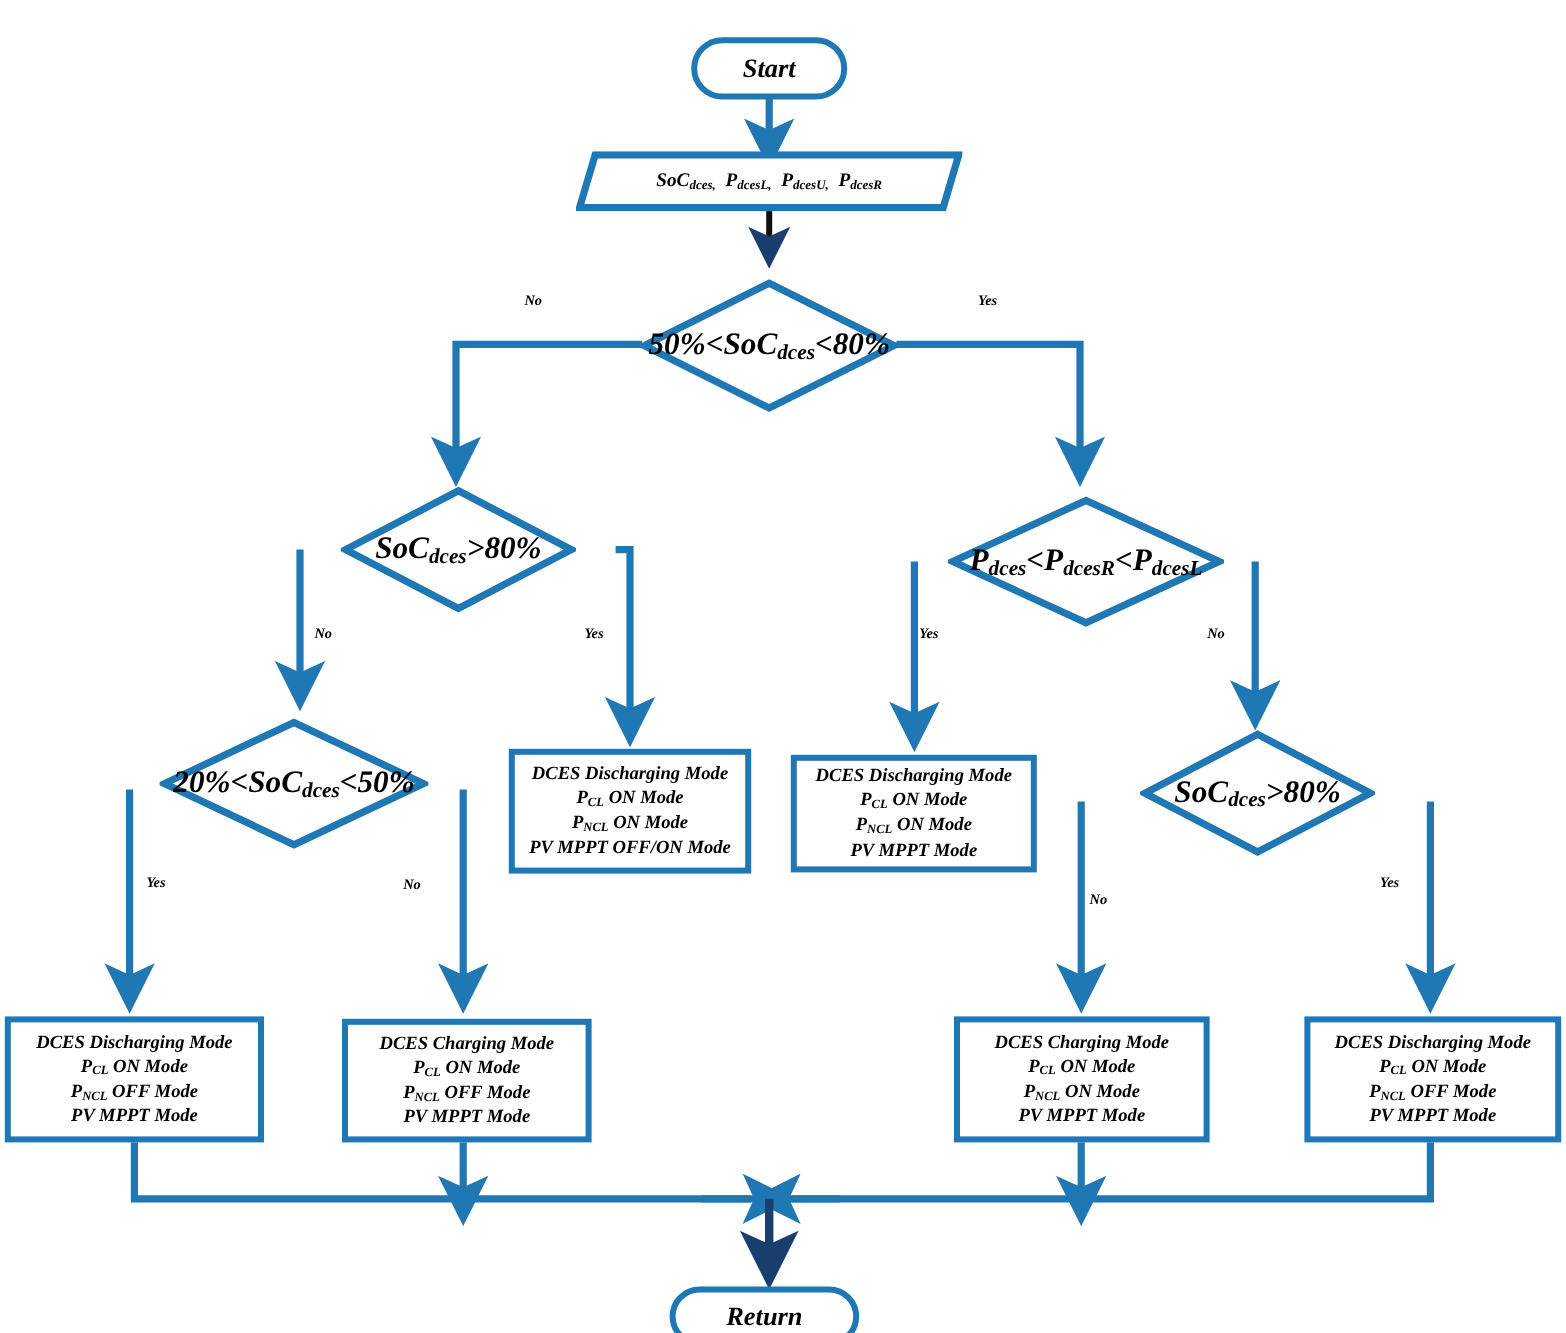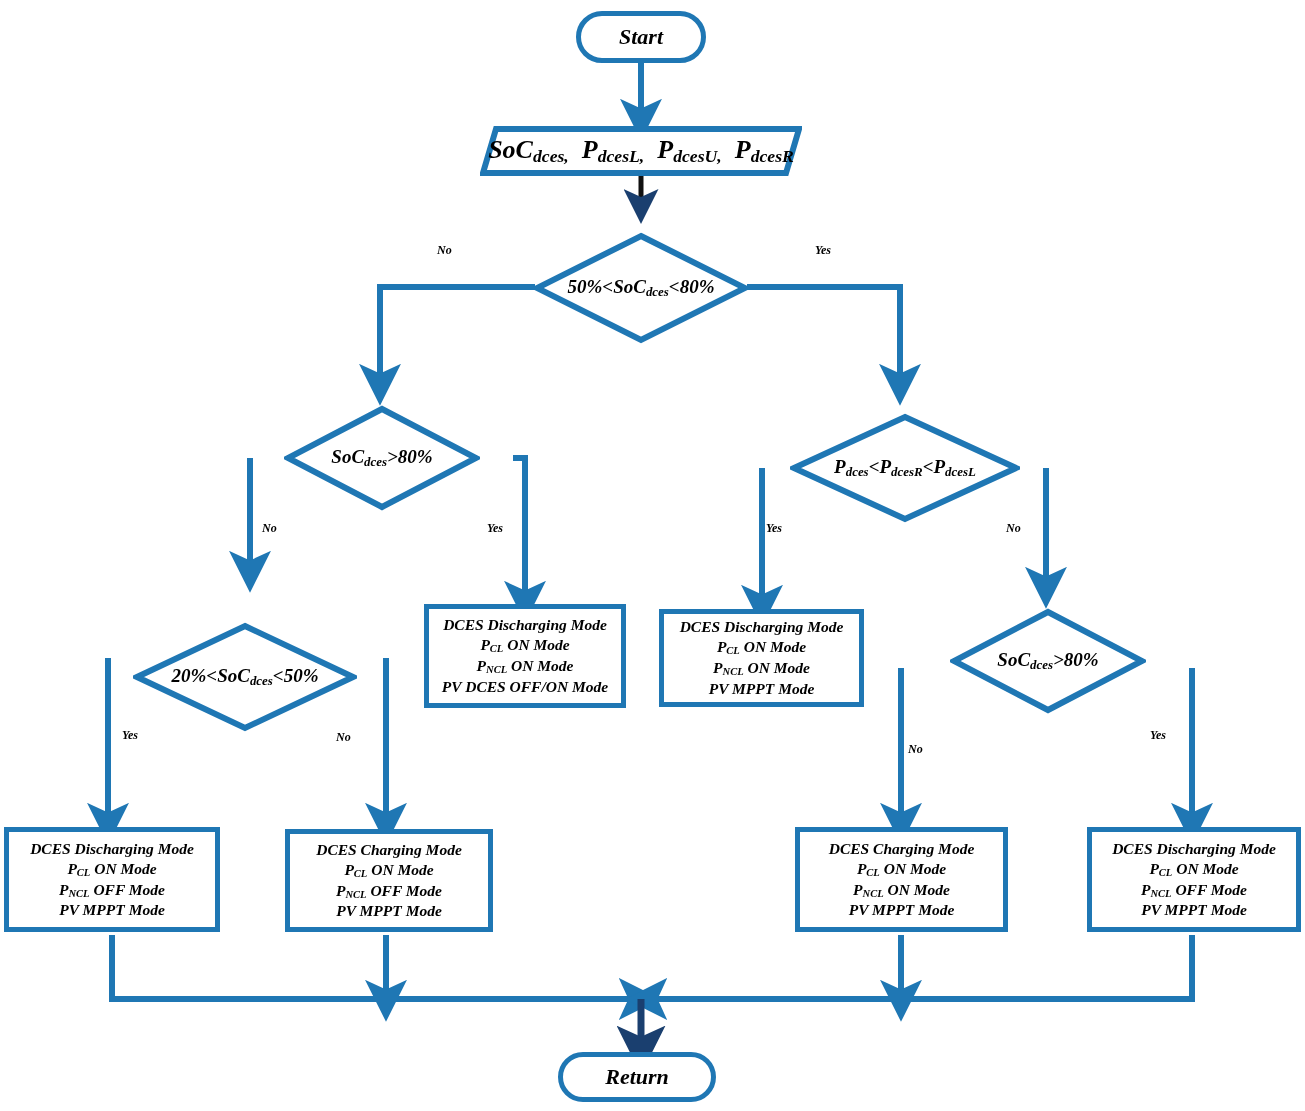--- a/index.html
+++ b/index.html
@@ -27,20 +27,21 @@
     position: absolute;
     box-sizing: border-box;
     display: flex;
     align-items: center;
     justify-content: center;
     text-align: center;
     font-weight: bold;
     font-style: italic;
     color: #000000;
     background: #ffffff;
+    margin-top: 20px;
   }
   
   .terminal {
     border: 5px solid #1f77b4;
     border-radius: 26px;
     font-size: 22px;
   }
   
   .io-wrap {
     position: absolute;
@@ -54,21 +55,21 @@
     position: absolute;
     left: 0;
     top: 0;
     width: 100%;
     height: 100%;
     display: flex;
     align-items: center;
     justify-content: center;
     font-weight: bold;
     font-style: italic;
-    font-size: 26px;
+    font-size: 16px;
     color: #000;
     white-space: nowrap;
   }
   
   .diamond-wrap {
     position: absolute;
   }
   .diamond-wrap svg {
     position: absolute;
     left: 0;
@@ -78,21 +79,21 @@
     position: absolute;
     left: 0;
     top: 0;
     width: 100%;
     height: 100%;
     display: flex;
     align-items: center;
     justify-content: center;
     font-weight: bold;
     font-style: italic;
-    font-size: 19px;
+    font-size: 26px;
     color: #000;
     white-space: nowrap;
   }
   
   .process {
     border: 5px solid #1f77b4;
     font-size: 15.5px;
     line-height: 1.28;
     flex-direction: column;
     padding: 4px 6px;
@@ -202,21 +203,21 @@
 
   <div class="diamond-wrap" style="left:790px; top:413px; width:230px; height:110px;">
     <svg width="230" height="110" viewBox="0 0 230 110">
       <polygon points="115,4 226,55 115,106 4,55" fill="#ffffff" stroke="#1f77b4" stroke-width="6"></polygon>
     </svg>
     <div class="diamond-label">
       <i>P<sub>dces</sub>&lt;P<sub>dcesR</sub>&lt;P<sub>dcesL</sub></i>
     </div>
   </div>
 
-  <div class="diamond-wrap" style="left:133px; top:622px; width:224px; height:110px;">
+  <div class="diamond-wrap" style="left:133px; top:598px; width:224px; height:110px;">
     <svg width="224" height="110" viewBox="0 0 224 110">
       <polygon points="112,4 220,55 112,106 4,55" fill="#ffffff" stroke="#1f77b4" stroke-width="6"></polygon>
     </svg>
     <div class="diamond-label">
       <i>20%&lt;SoC<sub>dces</sub>&lt;50%</i>
     </div>
   </div>
 
   <div class="diamond-wrap" style="left:950px; top:608px; width:196px; height:106px;">
     <svg width="196" height="106" viewBox="0 0 196 106">
@@ -224,21 +225,21 @@
     </svg>
     <div class="diamond-label">
       <i>SoC<sub>dces</sub>&gt;80%</i>
     </div>
   </div>
 
   <div class="node process" style="left:424px; top:604px; width:202px; height:104px;">
     <div class="ln"><i>DCES Discharging Mode</i></div>
     <div class="ln"><i>P<sub>CL</sub> ON Mode</i></div>
     <div class="ln"><i>P<sub>NCL</sub> ON Mode</i></div>
-    <div class="ln"><i>PV DCES OFF/ON Mode</i></div>
+    <div class="ln"><i>PV MPPT OFF/ON Mode</i></div>
   </div>
 
   <div class="node process" style="left:659px; top:609px; width:205px; height:98px;">
     <div class="ln"><i>DCES Discharging Mode</i></div>
     <div class="ln"><i>P<sub>CL</sub> ON Mode</i></div>
     <div class="ln"><i>P<sub>NCL</sub> ON Mode</i></div>
     <div class="ln"><i>PV MPPT Mode</i></div>
   </div>
 
   <div class="node process" style="left:4px; top:827px; width:216px; height:105px;">

